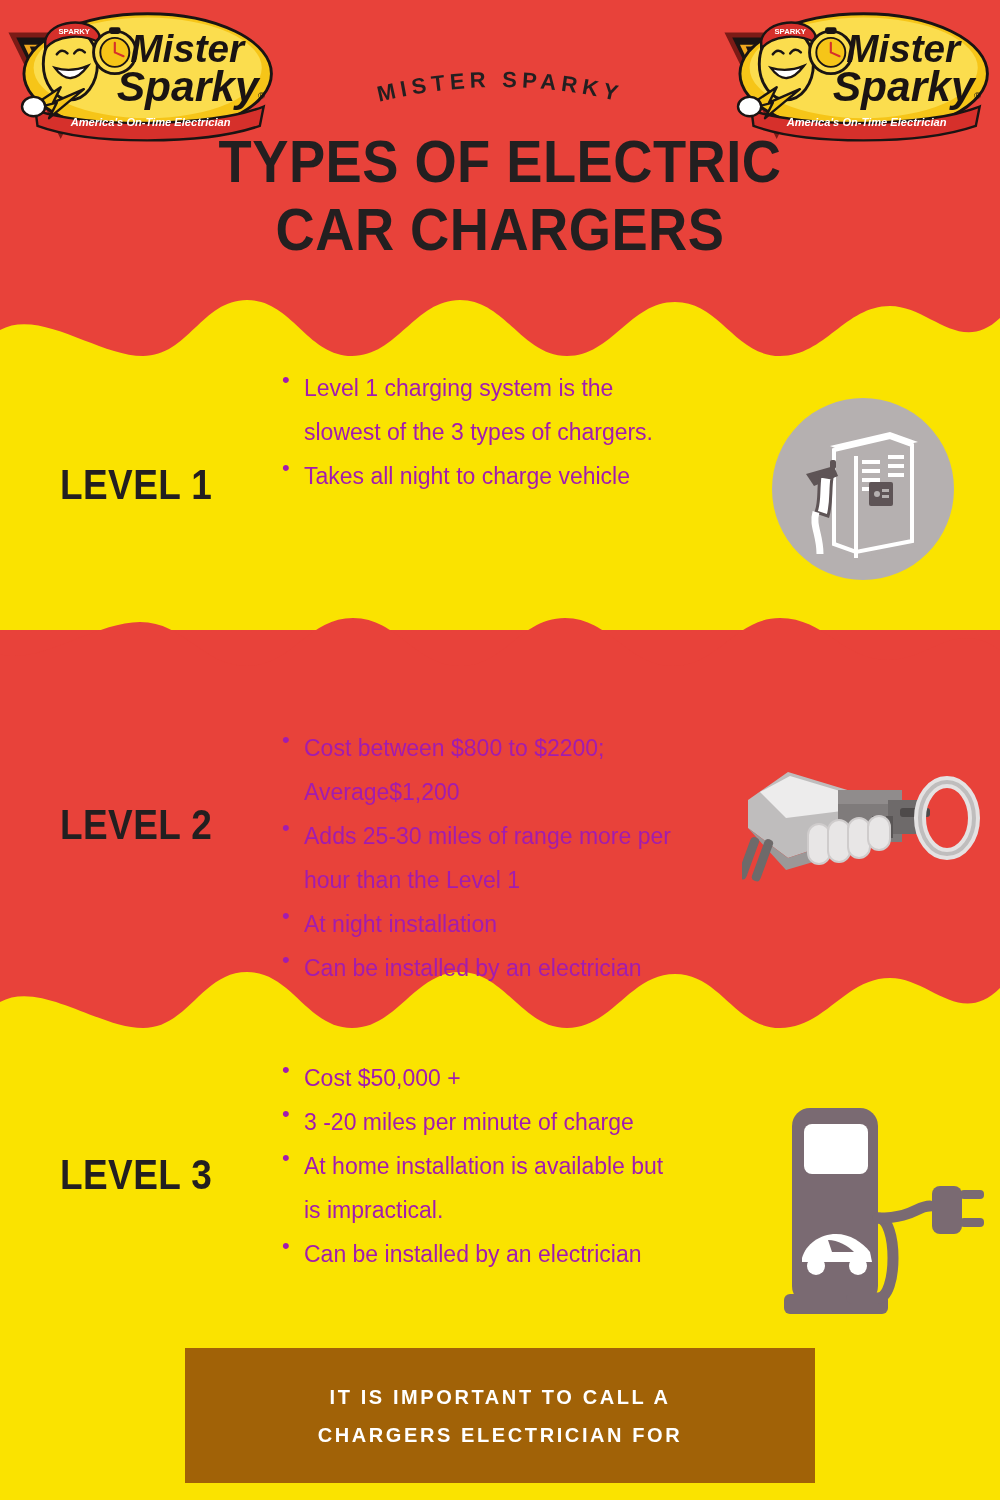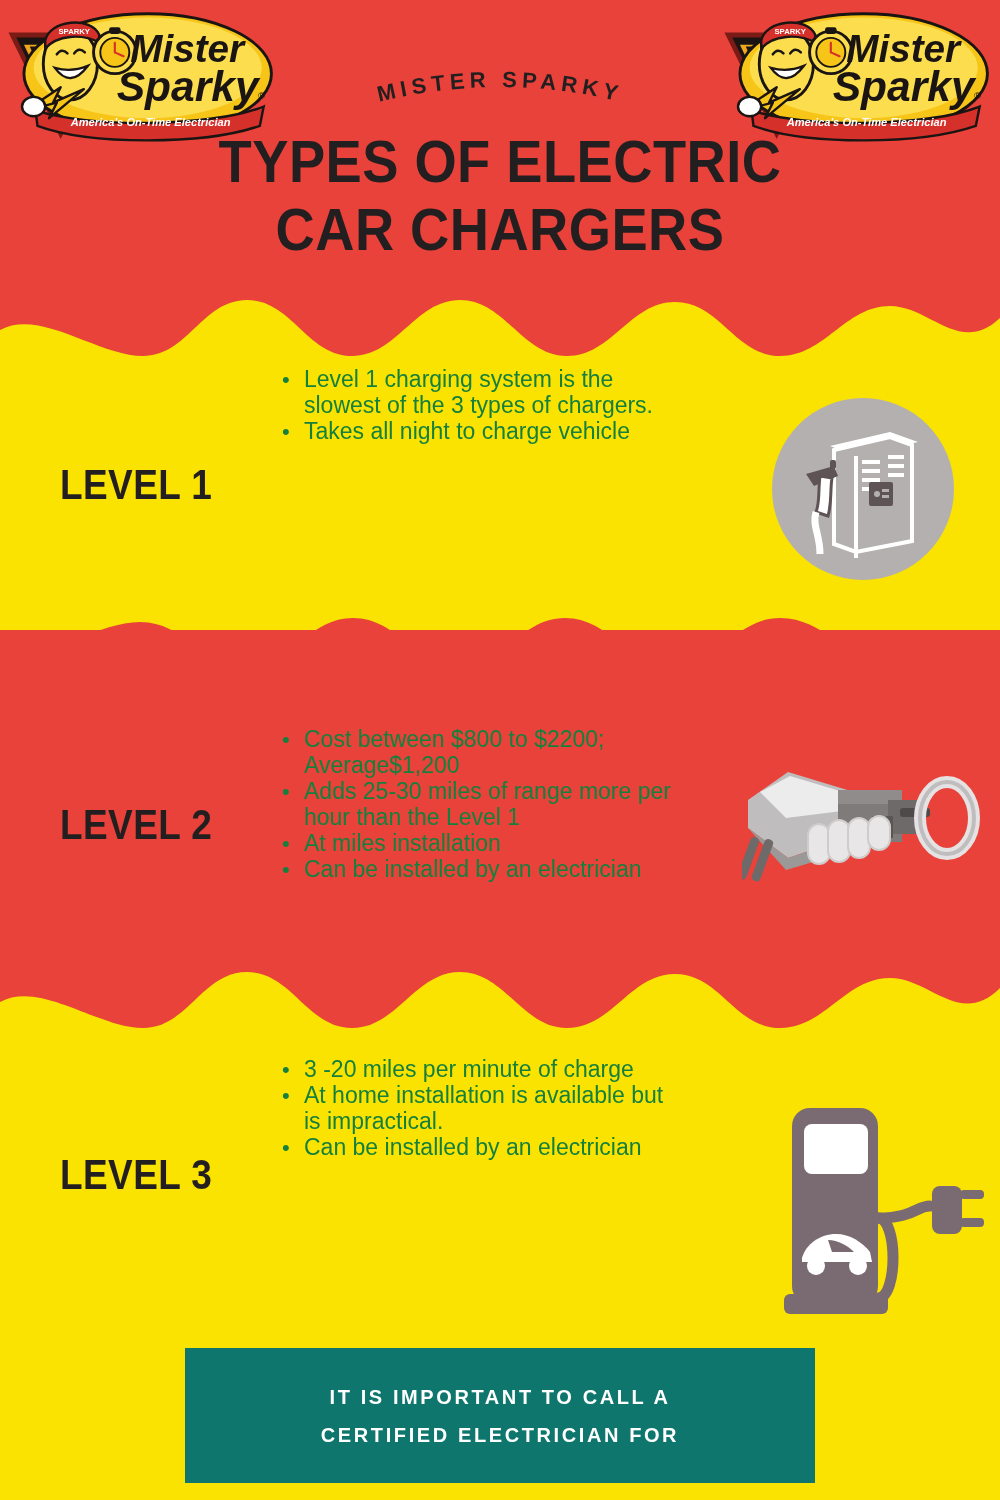--- a/index.html
+++ b/index.html
@@ -77,23 +77,23 @@
   .row-1 .level-label { top:100px; }
   .row-2 .level-label { top:80px; }
   .row-3 .level-label { top:100px; }
 
   ul.bullets {
     position:absolute;
     left:278px;
     top:6px;
     width:400px;
     list-style:none;
-    color:#15803d;
+    color:#a21caf;
     font-size:23px;
-    line-height:26px;
+    line-height:44px;
   }
   ul.bullets li {
     position:relative;
     padding-left:26px;
     margin-bottom:0px;
   }
   ul.bullets li::before {
     content:"\2022";
     position:absolute;
     left:4px;
@@ -107,21 +107,21 @@
   .icon-1 { left:772px; top:398px; width:182px; height:182px; }
   .icon-2 { left:742px; top:758px; width:240px; height:130px; }
   .icon-3 { left:766px; top:1094px; width:220px; height:220px; }
   .icon-art svg { display:block; width:100%; height:100%; }
 
   
   .footer-banner {
     position:absolute;
     left:185px; top:1348px;
     width:630px; height:135px;
-    background:#0f766e;
+    background:#a16207;
     display:flex; align-items:center; justify-content:center;
   }
   .footer-text {
     color:#FFFFFF;
     font-size:20px;
     font-weight:bold;
     letter-spacing:2.6px;
     line-height:38px;
     text-align:center;
     padding:0 30px;
@@ -270,21 +270,21 @@
       <path d="M44,114 C40,128 48,136 48,156" stroke="#FFFFFF" stroke-width="7" fill="none"></path>
       <rect x="58" y="62" width="6" height="9" rx="2" fill="#5E5456"></rect>
     </svg>
   </div>
 
   <div class="row row-2">
     <div class="level-label">LEVEL 2</div>
     <ul class="bullets">
       <li>Cost between $800 to $2200; Average$1,200</li>
       <li>Adds 25-30 miles of range more per hour than the Level 1</li>
-      <li>At miles installation</li>
+      <li>At night installation</li>
       <li>Can be installed by an electrician</li>
     </ul>
   </div>
 
   <div class="icon-art icon-2">
     <svg viewBox="0 0 240 130">
 
       <path d="M6,42 L46,14 L112,34 L112,78 L46,100 L6,70 Z" fill="#BFBDBD"></path>
       <path d="M18,34 L48,18 L108,36 L108,52 L44,60 Z" fill="#EDECEC"></path>
       <path d="M6,70 L46,100 L112,78 L112,92 L44,112 Z" fill="#9B9898"></path>
@@ -307,20 +307,21 @@
       </g>
 
       <ellipse cx="205" cy="60" rx="27" ry="36" fill="none" stroke="#E4E2E2" stroke-width="12"></ellipse>
       <ellipse cx="205" cy="60" rx="27" ry="36" fill="none" stroke="#BFBDBD" stroke-width="4"></ellipse>
     </svg>
   </div>
 
   <div class="row row-3">
     <div class="level-label">LEVEL 3</div>
     <ul class="bullets">
+      <li>Cost $50,000 +</li>
       <li>3 -20 miles per minute of charge</li>
       <li>At home installation is available but is impractical.</li>
       <li>Can be installed by an electrician</li>
     </ul>
   </div>
 
   <div class="icon-art icon-3">
     <svg viewBox="0 0 220 220">
 
       <rect x="26" y="14" width="86" height="196" rx="18" fill="#7A6A72"></rect>
@@ -340,17 +341,17 @@
 
       <rect x="166" y="92" width="30" height="48" rx="8" fill="#7A6A72"></rect>
       <rect x="194" y="96" width="24" height="9" rx="4" fill="#7A6A72"></rect>
       <rect x="194" y="124" width="24" height="9" rx="4" fill="#7A6A72"></rect>
     </svg>
   </div>
 
   <div class="footer-banner">
     <div class="footer-text">
       <span>IT IS IMPORTANT TO CALL A</span>
-      <span>CERTIFIED ELECTRICIAN FOR</span>
+      <span>CHARGERS ELECTRICIAN FOR</span>
     </div>
   </div>
 
 </div>
 
 </body></html>

